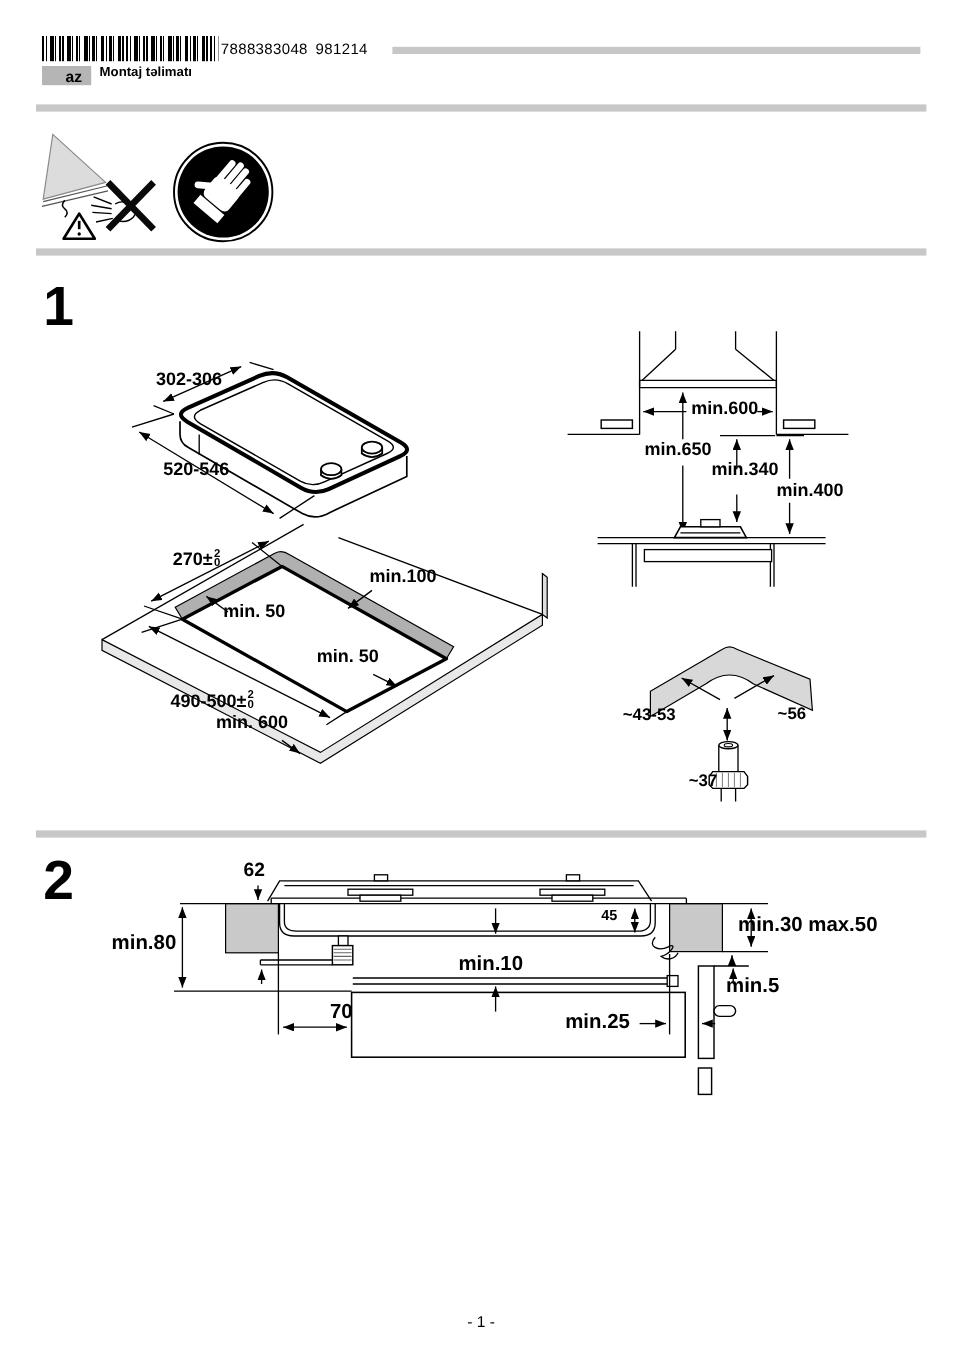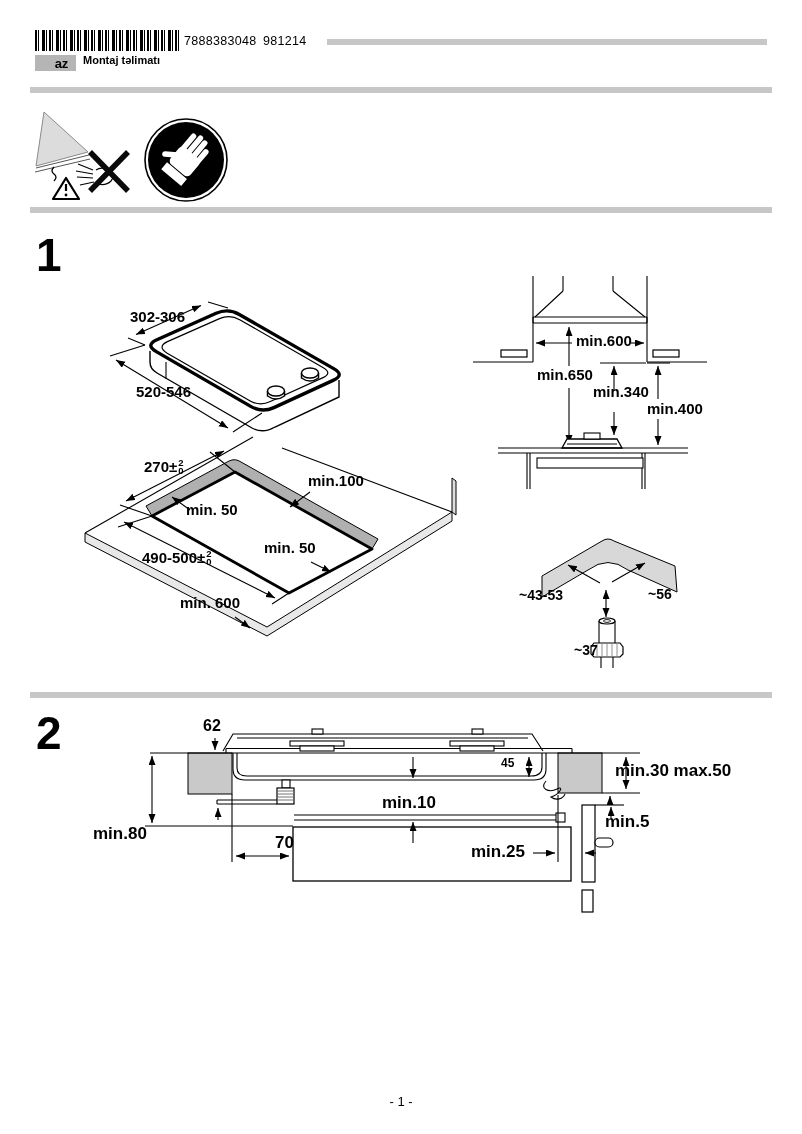--- a/index.html
+++ b/index.html
@@ -44,38 +44,38 @@
 
   <div class="dim" style="left:130px;top:309px;">302-306</div>
   <div class="dim" style="left:136px;top:384px;">520-546</div>
 
   <div class="dim" style="left:144px;top:459px;"><span>270±</span><span class="tolstack">
         <i>2</i>
         <i>0</i>
       </span></div>
   <div class="dim" style="left:308px;top:473px;">min.100</div>
   <div class="dim" style="left:186px;top:502px;">min. 50</div>
-  <div class="dim" style="left:142px;top:550px;"><span>490-500±</span><span class="tolstack">
+  <div class="dim" style="left:142px;top:577px;"><span>490-500±</span><span class="tolstack">
         <i>2</i>
         <i>0</i>
       </span></div>
   <div class="dim" style="left:264px;top:540px;">min. 50</div>
   <div class="dim" style="left:180px;top:595px;">min. 600</div>
 
   <div class="dim" style="left:576px;top:333px;">min.600</div>
   <div class="dim" style="left:537px;top:367px;">min.650</div>
   <div class="dim" style="left:593px;top:384px;">min.340</div>
   <div class="dim" style="left:647px;top:401px;">min.400</div>
 
   <div class="dim small" style="left:519px;top:544px;">~43-53</div>
   <div class="dim small" style="left:648px;top:543px;">~56</div>
   <div class="dim small" style="left:574px;top:599px;">~37</div>
 
   <div class="dim s2" style="left:203px;top:718px;font-size:16px;">62</div>
-  <div class="dim s2" style="left:93px;top:777px;margin-top:48px;">min.80</div>
+  <div class="dim s2" style="left:93px;top:777px;">min.80</div>
   <div class="dim s2" style="left:501px;top:757px;font-size:12px;">45</div>
   <div class="dim s2" style="left:615px;top:762px;">min.30 max.50</div>
   <div class="dim s2" style="left:382px;top:794px;">min.10</div>
   <div class="dim s2" style="left:605px;top:813px;">min.5</div>
   <div class="dim s2" style="left:247px;top:834px;margin-left:28px;">70</div>
   <div class="dim s2" style="left:471px;top:843px;">min.25</div>
 
   <div class="footer">- 1 -</div>
 
   <svg class="art" width="802" height="1134" viewBox="0 0 802 1134">

